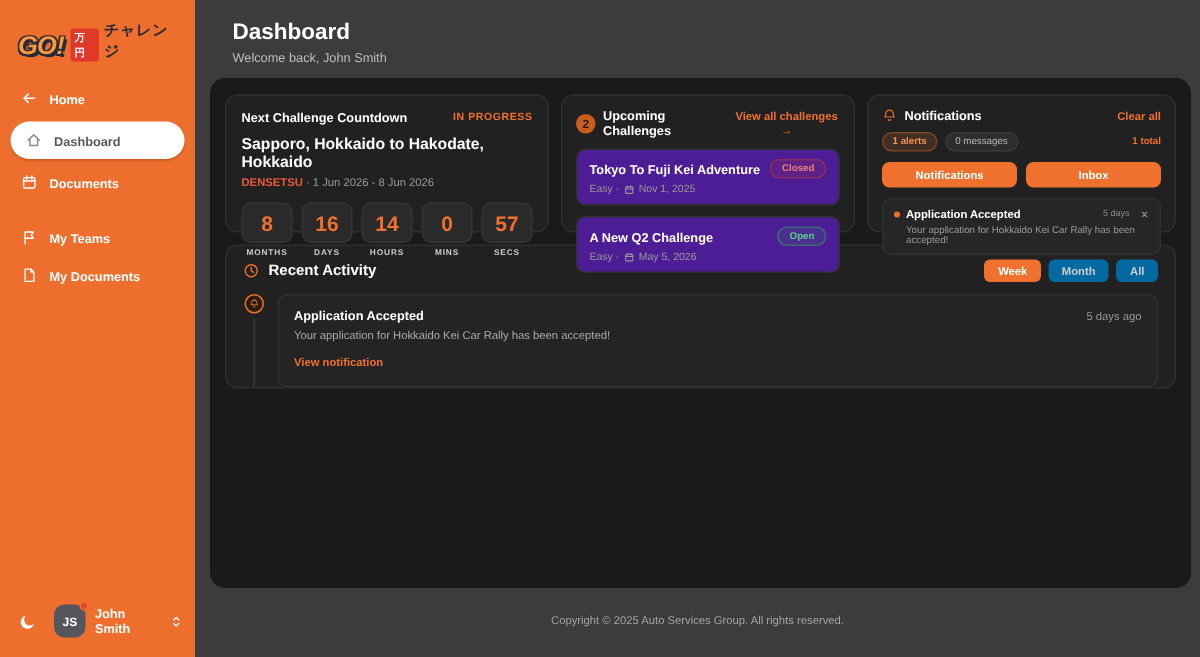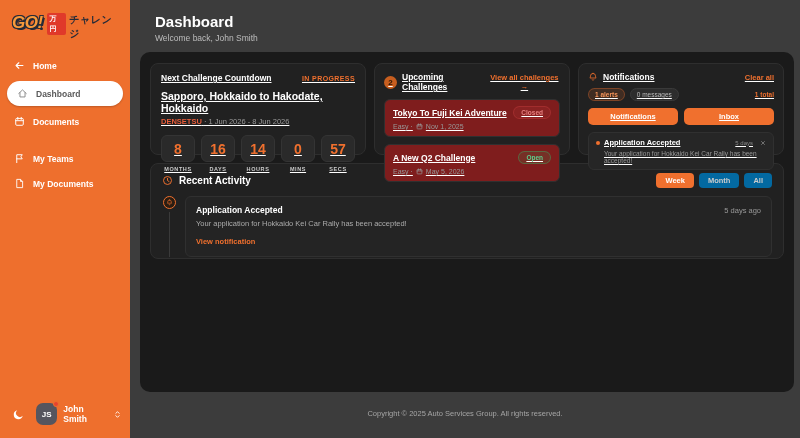--- a/index.html
+++ b/index.html
@@ -5,21 +5,21 @@
   * { margin:0; padding:0; box-sizing:border-box; }
   html,body { width:800px; height:438px; }
   body {
     font-family:"Liberation Sans","DejaVu Sans",sans-serif;
     background:#3C3C3C; color:#fff; display:flex; overflow:hidden;
   }
   svg { display:block; }
 
   
   .sidebar { width:130px; min-width:130px; background:#EE6F2D; display:flex; flex-direction:column; }
-  .logo-row { display:flex; align-items:flex-start; padding:13px 8px 10px 12px; }
+  .logo-row { display:flex; align-items:flex-end; padding:13px 8px 10px 12px; }
   .logo-go {
     font-size:17px; font-weight:900; font-style:italic; color:#F89A3B; letter-spacing:-0.5px;
     text-shadow:-1px -1px 0 #262B38, 1px -1px 0 #262B38, -1px 1px 0 #262B38, 1px 1px 0 #262B38, 2px 2px 0 #262B38;
   }
   .logo-manen { background:#E0392A; color:#fff; font-size:7px; font-weight:700; padding:1px 3px; border-radius:2px; margin-left:4px; }
   .logo-challenge { color:#262B38; font-weight:900; font-size:10px; margin-left:3px; letter-spacing:0.5px; }
 
   .nav { display:flex; flex-direction:column; margin-top:2px; }
   .nav-item { display:flex; align-items:center; gap:8px; padding:7px 14px; font-size:8.5px; font-weight:700; color:#fff; cursor:pointer; background:none; border:none; text-align:center; }
   .nav-item .ic { width:11px; height:11px; color:#fff; flex:0 0 auto; }
@@ -39,21 +39,21 @@
   
   .main { flex:1; display:flex; flex-direction:column; }
   .main-header { padding:13px 0 0 25px; }
   .page-title { font-size:15px; font-weight:700; }
   .page-subtitle { font-size:8.5px; color:#BDBDBD; margin-top:3px; }
 
   .panel { background:#1A1A1A; border-radius:10px; margin:9px 6px 0 10px; height:340px; padding:11px 10px; }
 
   .cards-row { display:flex; gap:8px; }
   .card { background:#212121; border:1px solid #2E2E2E; border-radius:8px; }
-  .cards-row .card { height:92px;text-decoration:underline; }
+  .cards-row .card { height:92px; }
   .card.countdown { width:216px; padding:9px 10px; }
   .card.upcoming  { width:196px; padding:8px 9px; }
   .card.notifs    { flex:1; padding:8px 9px; }
 
   
   .cd-head { display:flex; justify-content:space-between; align-items:center; }
   .cd-title { font-size:8.5px; font-weight:700; }
   .cd-status { font-size:7px; font-weight:700; color:#F0702E; letter-spacing:0.4px; }
   .cd-challenge { font-size:10.5px; font-weight:700; margin-top:7px; }
   .cd-meta { font-size:7.5px; margin-top:3px; color:#9A9A9A; }
@@ -62,21 +62,21 @@
   .cd-tile { flex:1; text-align:center; }
   .cd-tile-box { background:#2A2A2A; border:1px solid #343434; border-radius:6px; height:27px; display:flex; align-items:center; justify-content:center; }
   .cd-num { font-size:14px; font-weight:700; color:#F0702E; }
   .cd-unit { font-size:5.5px; font-weight:700; color:#CCCCCC; letter-spacing:0.6px; margin-top:4px; }
 
   
   .up-head { display:flex; align-items:center; gap:5px; }
   .up-count { width:13px; height:13px; border-radius:50%; background:#C75E1F; color:#2B1505; font-size:8px; font-weight:700; display:flex; align-items:center; justify-content:center; flex:0 0 auto; }
   .up-title { font-size:8.5px; font-weight:700; }
   .up-viewall { margin-left:auto; font-size:7.5px; font-weight:700; color:#F0702E; background:none; border:none; cursor:pointer;text-align:center; }
-  .up-item { background:#7f1d1d; border:1px solid #303030; border-radius:6px; padding:6px 8px; margin-top:7px; cursor:pointer; }
+  .up-item { background:#4c1d95; border:1px solid #303030; border-radius:6px; padding:6px 8px; margin-top:7px; cursor:pointer; }
   .up-item-head { display:flex; align-items:center; justify-content:space-between; }
   .up-item-title { font-size:8.5px; font-weight:700; }
   .badge { font-size:6.5px; font-weight:700; padding:2px 7px; border-radius:8px; }
   .badge.closed { background:rgba(190,60,60,.16); color:#E98080; border:1px solid rgba(190,60,60,.45); }
   .badge.open   { background:rgba(60,170,100,.14); color:#5FCE8C; border:1px solid rgba(60,170,100,.45); }
   .up-item-meta { font-size:7px; color:#999; margin-top:4px; display:flex; align-items:center; gap:3px; }
   .up-item-meta .ic { width:7px; height:7px; color:#999; }
 
   
   .nf-head { display:flex; align-items:center; gap:5px; }

